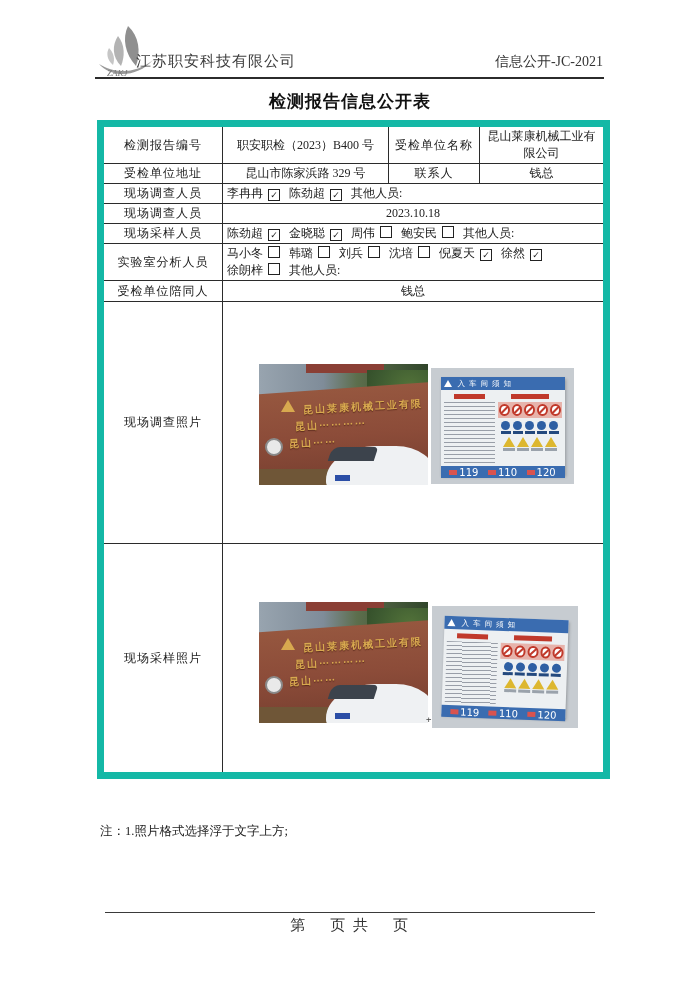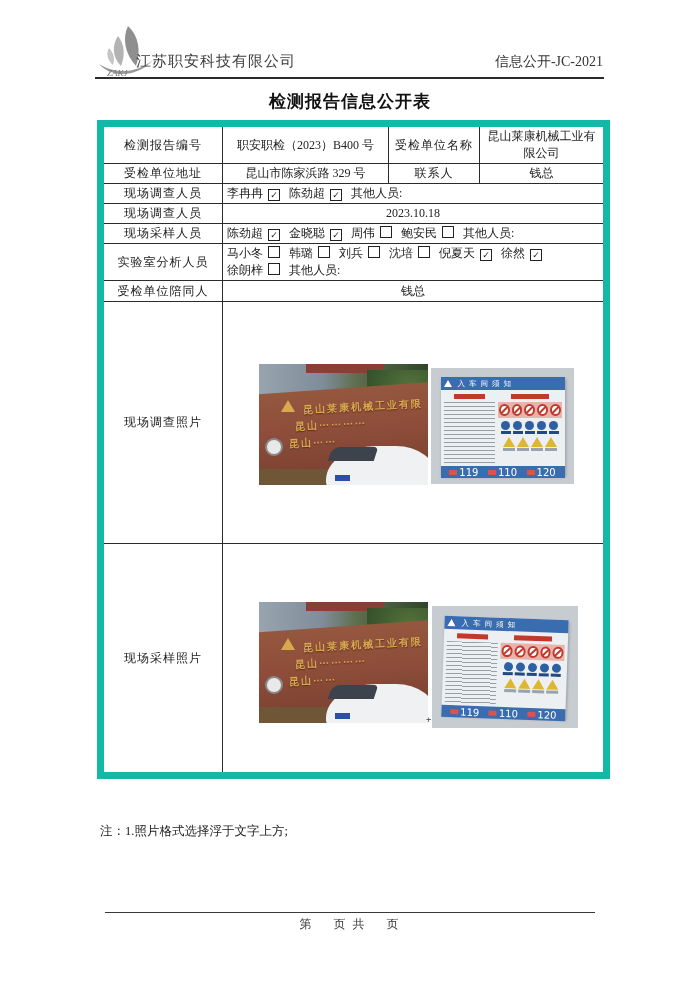--- a/index.html
+++ b/index.html
@@ -81,21 +81,21 @@
   .ic-strip-g{width:12px;height:3px;background:#9aa2ab;}
   .ns-footbar{height:12px;background:#3a6cb0;display:flex;align-items:center;justify-content:space-around;padding:0 4px;}
   .ns-num{display:flex;align-items:center;gap:2px;}
   .ns-numlbl{width:8px;height:5px;background:#d9534f;display:inline-block;}
   .ns-numtxt{color:#fff;font-size:10px;font-family:"DejaVu Sans",sans-serif;}
   .cursor-mark{position:absolute;left:203px;top:170px;font-size:9px;color:#444;
     font-family:"DejaVu Sans Mono",monospace;}
   
   .note{position:absolute;left:100px;top:808px;font-size:12.5px;color:#222;margin-top:15px;}
   .ft-rule{position:absolute;left:105px;top:912px;width:490px;height:1px;background:#3a3a3a;}
-  .ft-text{position:absolute;left:0;top:916px;width:700px;text-align:center;font-size:12px;
+  .ft-text{position:absolute;left:0;top:916px;width:700px;text-align:center;font-size:15px;
     letter-spacing:2px;color:#333;white-space:pre;}
 </style>
 </head>
 <body>
 
 <svg class="hdr-logo" viewBox="0 0 80 56">
   <path d="M33 4 C27 16,30 32,41 44 C46 30,44 14,33 4 Z" fill="#8f8f8f"></path>
   <path d="M23 14 C17 23,17 35,26 44 C30 34,30 23,23 14 Z" fill="#b3b3b3"></path>
   <path d="M14 26 C11 31,12 38,18 43 C20 37,19 31,14 26 Z" fill="#c6c6c6"></path>
   <path d="M4 42 C20 52,40 52,58 38 C42 56,16 56,4 42 Z" fill="#9a9a9a"></path>

